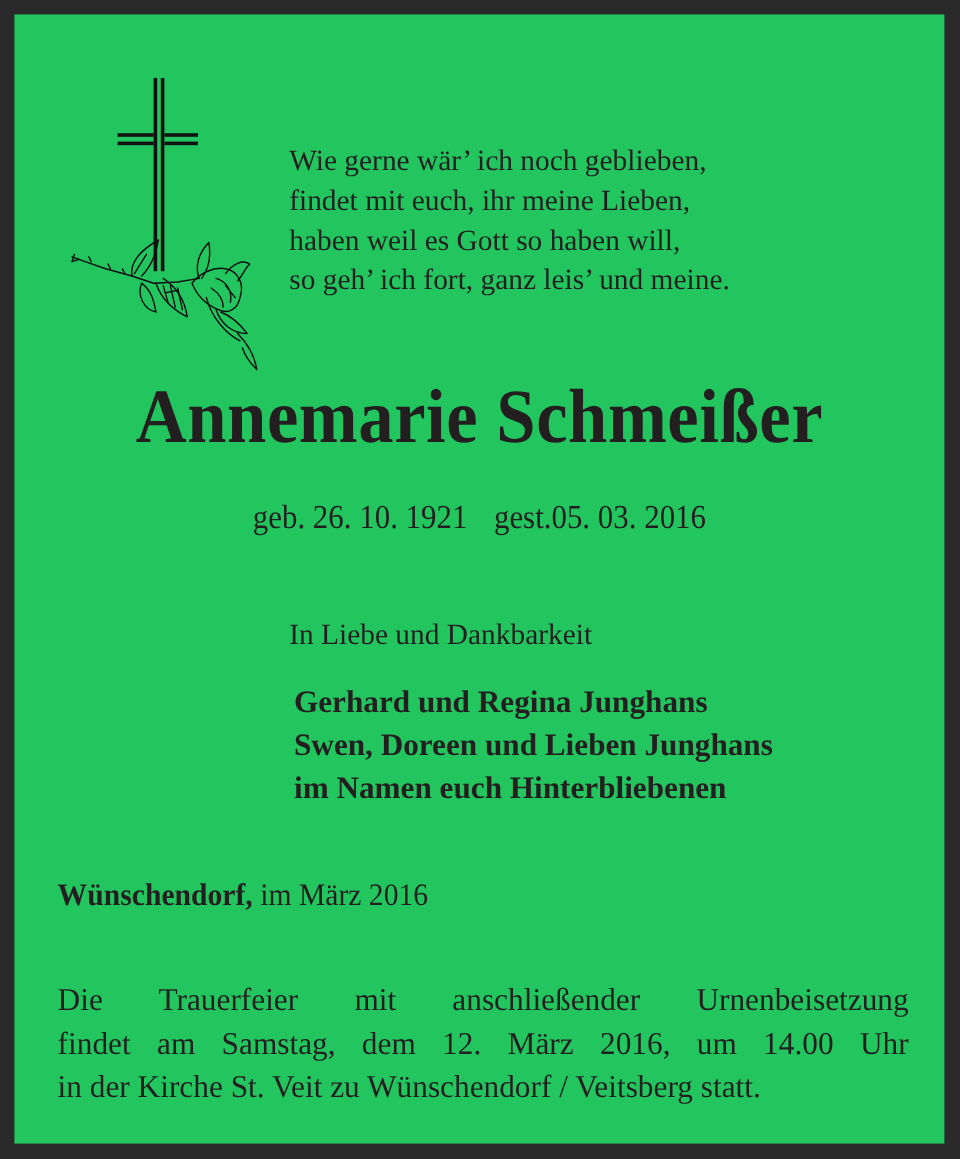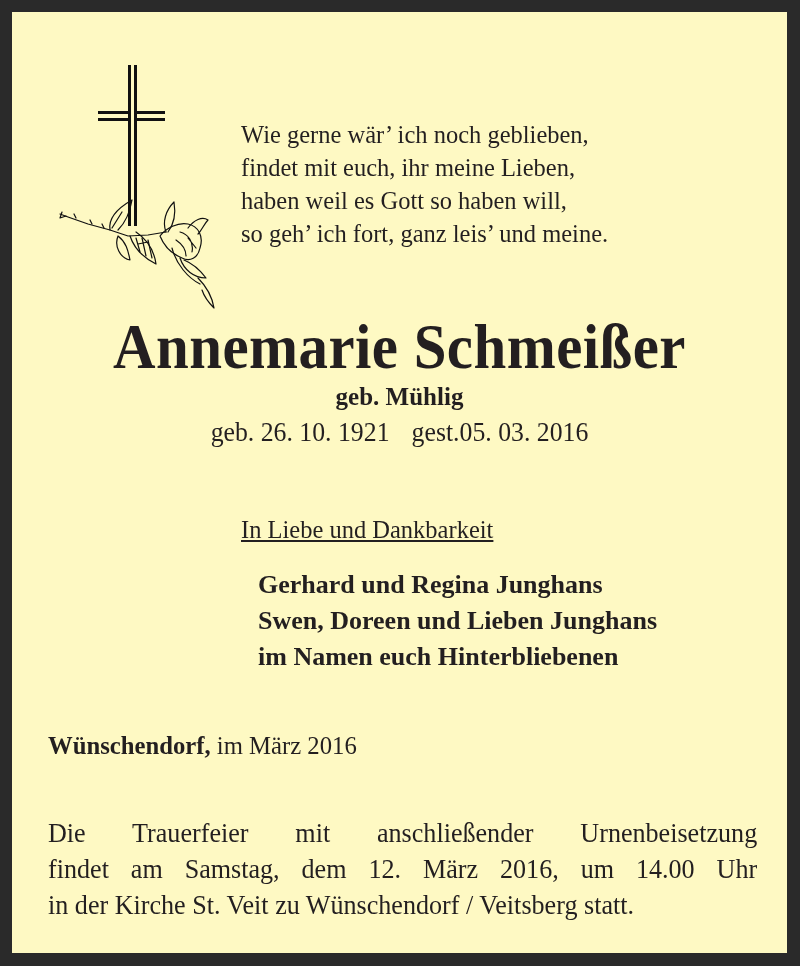--- a/index.html
+++ b/index.html
@@ -8,21 +8,21 @@
     background: #2a2a2a;
     position: relative;
     overflow: hidden;
     font-family: "Liberation Serif", "DejaVu Serif", serif;
     color: #231f20;
   }
   .page {
     position: absolute;
     left: 12px; top: 12px;
     width: 775px; height: 941px;
-    background: #fef9c3;
+    background: #22c55e;
   }
   .abs { position: absolute; white-space: nowrap; }
   .cross-art { position: absolute; left: 36px; top: 40px; width: 180px; height: 260px; }
   .poem {
     position: absolute; left: 229px; top: 106px;
     font-size: 24.5px; line-height: 33px;
   }
   .poem div { white-space: nowrap; }
   .name {
     position: absolute; left: 0; width: 775px; top: 300px;
@@ -40,24 +40,24 @@
   }
   .dates {
     position: absolute; left: 0; width: 775px; top: 403px;
     text-align: center;
     font-size: 28px; line-height: 34px;
     transform: scaleX(0.92);
   }
   .dates span + span { margin-left: 24px; }
   .gratitude {
     position: absolute; left: 229px; top: 503px;
-    font-size: 24.5px; line-height: 30px; text-decoration: underline;
+    font-size: 24.5px; line-height: 30px;
   }
   .family {
-    position: absolute; left: 246px; top: 555px;
+    position: absolute; left: 233px; top: 555px;
     font-weight: bold; font-size: 26px; line-height: 36px;
   }
   .family div { white-space: nowrap; }
   .place {
     position: absolute; left: 36px; top: 718px;
     font-size: 26px; line-height: 32px;
     transform: scaleX(0.95); transform-origin: left;
   }
   .place b { font-weight: bold; }
   .service {
@@ -105,21 +105,20 @@
   </svg>
 
   <div class="poem">
     <div>Wie gerne wär’ ich noch geblieben,</div>
     <div>findet mit euch, ihr meine Lieben,</div>
     <div>haben weil es Gott so haben will,</div>
     <div>so geh’ ich fort, ganz leis’ und meine.</div>
   </div>
 
   <div class="name">Annemarie Schmeißer</div>
-  <div class="maiden">geb. Mühlig</div>
   <div class="dates">
     <span>geb. 26. 10. 1921</span><span>gest.05. 03. 2016</span>
   </div>
 
   <div class="gratitude">In Liebe und Dankbarkeit</div>
 
   <div class="family">
     <div>Gerhard und Regina Junghans</div>
     <div>Swen, Doreen und Lieben Junghans</div>
     <div>im Namen euch Hinterbliebenen</div>

